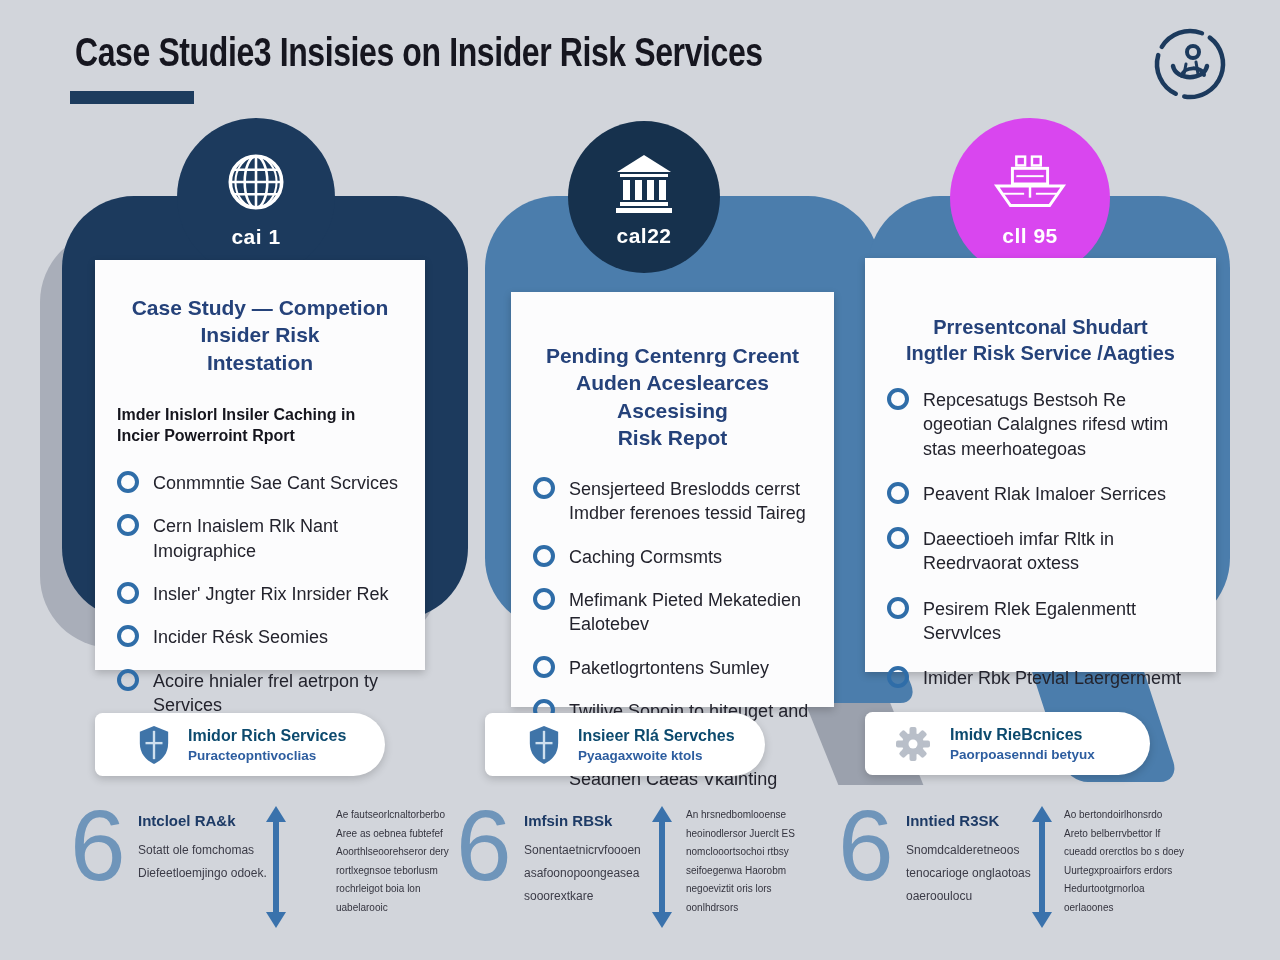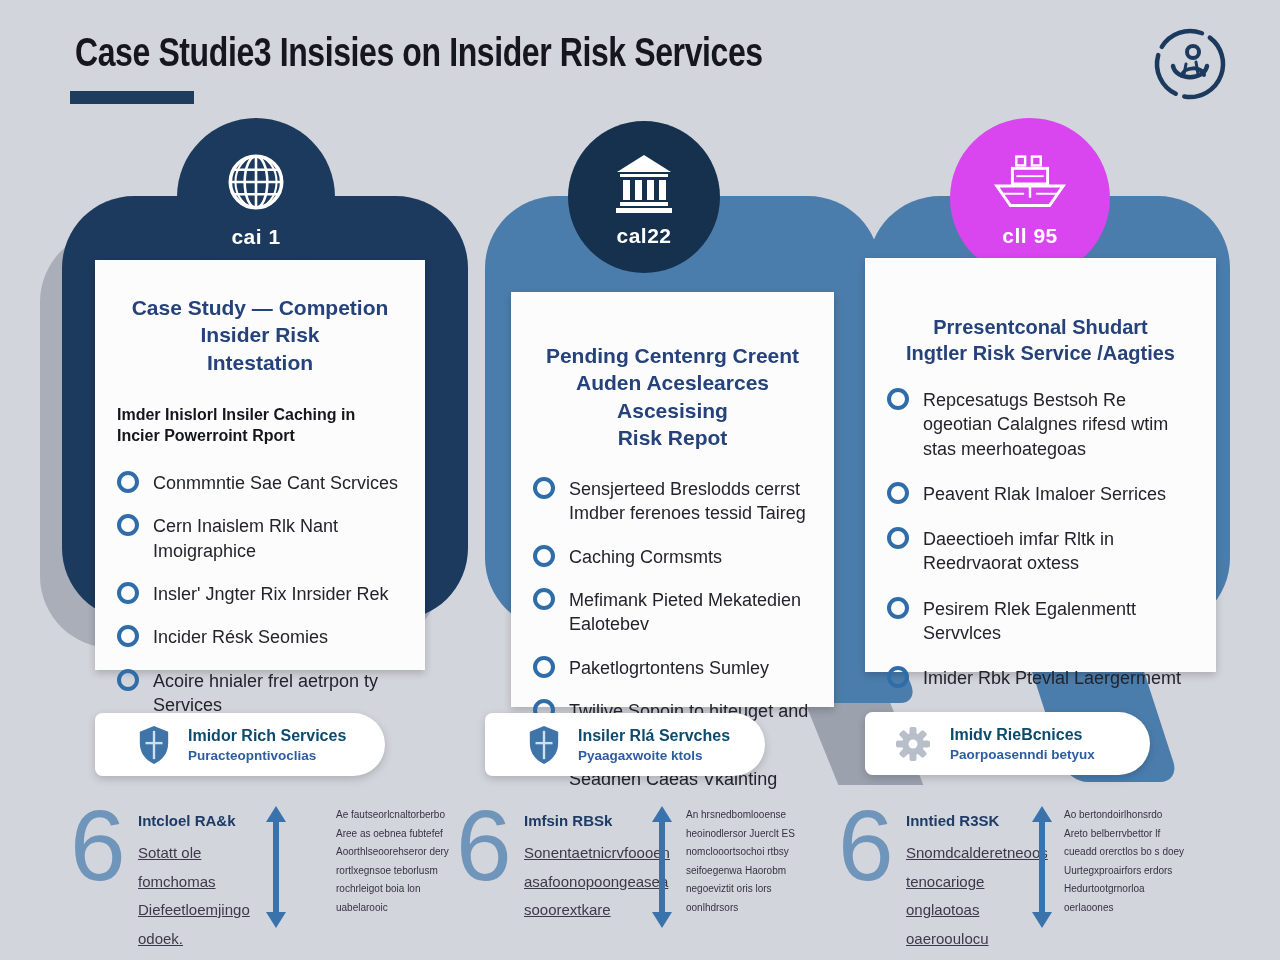--- a/index.html
+++ b/index.html
@@ -55,21 +55,21 @@
   .p3{left:865px;top:712px;width:285px;padding-left:28px;}
   .pill .ptitle{font-size:16px;font-weight:bold;color:#0c4a6e;}
   .pill .psub{font-size:13.5px;font-weight:bold;color:#2d5d9f;margin-top:3px;}
 
   
   .bignum{position:absolute;font-size:100px;line-height:.95;color:#6f95ba;font-weight:400;}
   .n1{left:70px;top:798px;} .n2{left:456px;top:798px;} .n3{left:838px;top:798px;}
   .statblock{position:absolute;width:132px;}
   .s1{left:138px;top:812px;} .s2{left:524px;top:812px;} .s3{left:906px;top:812px;}
   .slabel{font-size:15px;font-weight:bold;color:#1e3b66;margin-bottom:10px;}
-  .slines{font-size:15px;color:#3b3b47;line-height:1.9;white-space:pre-line;text-decoration:underline;}
+  .slines{font-size:12px;color:#3b3b47;line-height:1.9;white-space:pre-line;}
   .arrow{position:absolute;width:28px;height:126px;}
   .a1{left:262px;top:804px;} .a2{left:648px;top:804px;} .a3{left:1028px;top:804px;}
   .para{position:absolute;font-size:10px;color:#34343f;line-height:1.85;white-space:pre-line;width:140px;}
   .pa1{left:300px;top:806px;margin-left:36px;} .pa2{left:686px;top:806px;} .pa3{left:1064px;top:806px;}
 </style>
 </head>
 <body>
 
 <div class="stage">
 
@@ -234,21 +234,21 @@
     </div>
   </div>
 
   <div class="pill p2">
     <svg width="34" height="42" viewBox="0 0 36 44">
       <path d="M18 2 L33 8 V20 C33 31 27 38 18 42 C9 38 3 31 3 20 V8 Z" fill="#3f74a8"></path>
       <line x1="18" y1="7" x2="18" y2="37" stroke="#cfe0ef" stroke-width="2.5"></line>
       <line x1="9" y1="20" x2="27" y2="20" stroke="#cfe0ef" stroke-width="2.5"></line>
     </svg>
     <div>
-      <div class="ptitle">Insiler Rlá Servches</div>
+      <div class="ptitle">Insieer Rlá Servches</div>
       <div class="psub">Pyaagaxwoite ktols</div>
     </div>
   </div>
 
   <div class="pill p3">
     <svg width="40" height="40" viewBox="0 0 40 40">
       <g transform="translate(20,20)" fill="#b9bfc9">
         <rect x="-3.5" y="-17" width="7" height="8" rx="2"></rect>
         <rect x="-3.5" y="-17" width="7" height="8" rx="2" transform="rotate(45)"></rect>
         <rect x="-3.5" y="-17" width="7" height="8" rx="2" transform="rotate(90)"></rect>

